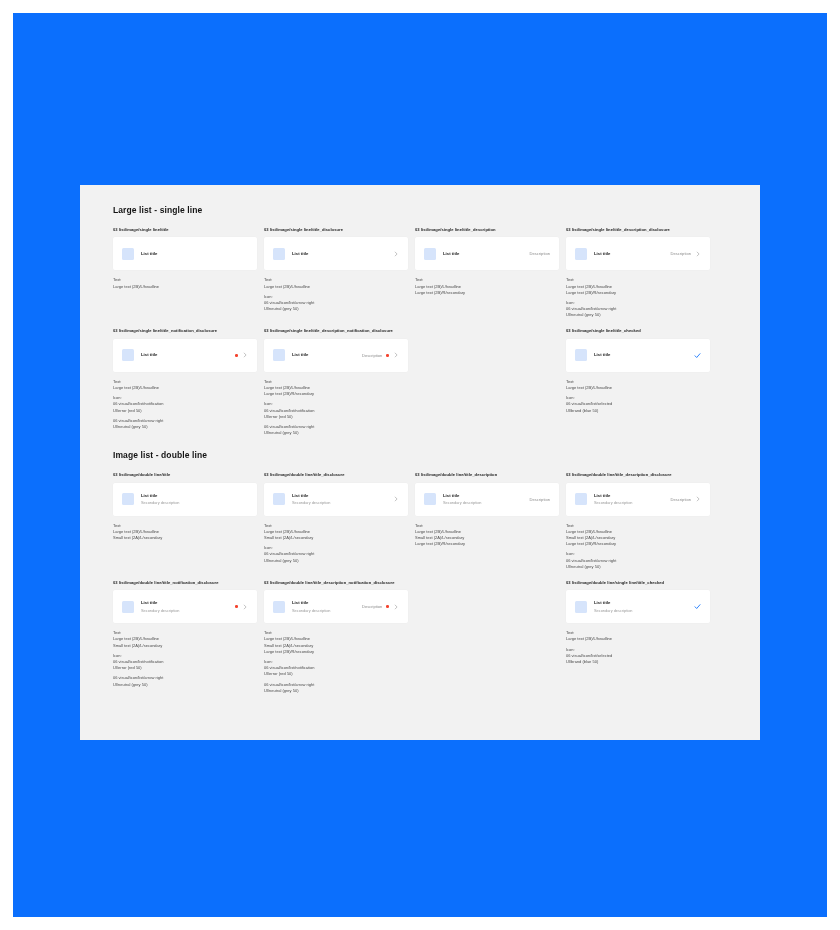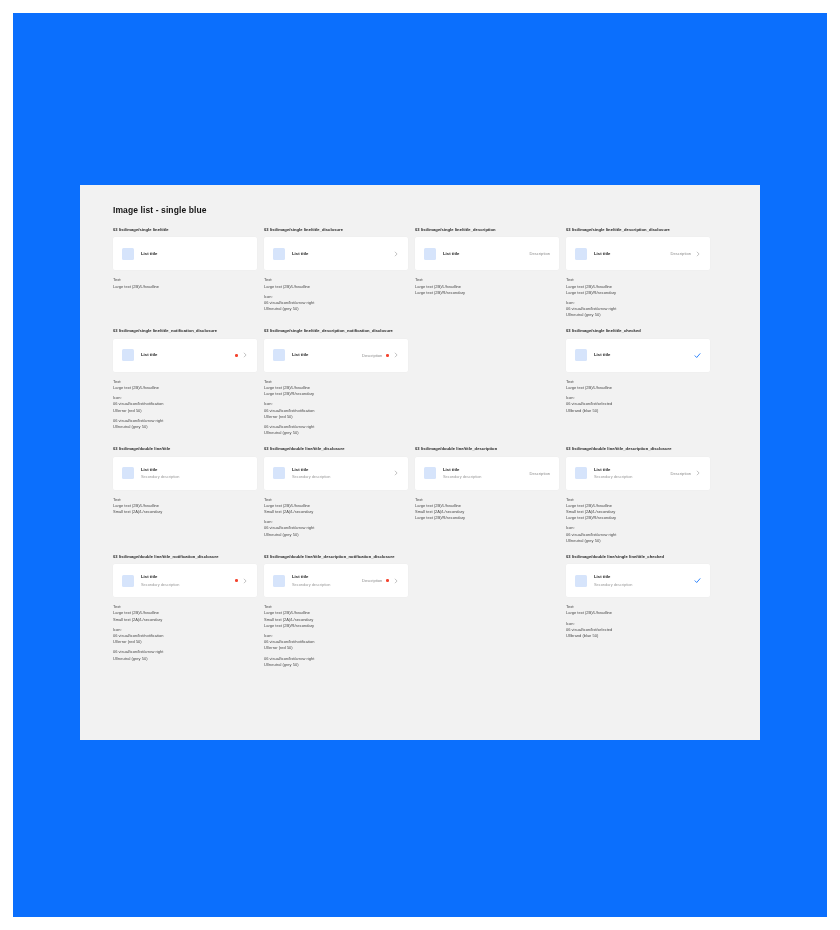--- a/index.html
+++ b/index.html
@@ -88,21 +88,21 @@
   }
   .n-gap { height:4px; }
 </style>
 </head>
 <body>
 
 <div class="stage">
   <div class="panel">
     <div class="inner">
 
-      <div class="section-title">Image list - single blue</div>
+      <div class="section-title">Large list - single line</div>
       <div class="grid" id="grid-0">
           <div class="cell">
             <div class="spec-path">03 list/image/single line/title</div>
             <div class="card">
               <div class="thumb"></div>
               <div class="labels">
                 <div class="l-title">List title</div>
               </div>
               <div class="trail"></div>
             </div>
@@ -251,20 +251,21 @@
             <div class="notes">
               <div class="n-head">Text:</div>
               <div class="n-line">Large text (2B)/L/headline</div>
               <div class="n-head">Icon:</div>
               <div class="n-line">06 visual/icon/list/selected</div>
               <div class="n-line">UI/brand (blue 50)</div>
             </div>
           </div>
         </div>
 
+      <div class="section-title second">Image list - double line</div>
       <div class="grid" id="grid-1">
           <div class="cell">
             <div class="spec-path">03 list/image/double line/title</div>
             <div class="card">
               <div class="thumb"></div>
               <div class="labels">
                 <div class="l-title">List title</div>
                 <div class="l-sub">Secondary description</div>
               </div>
               <div class="trail"></div>

